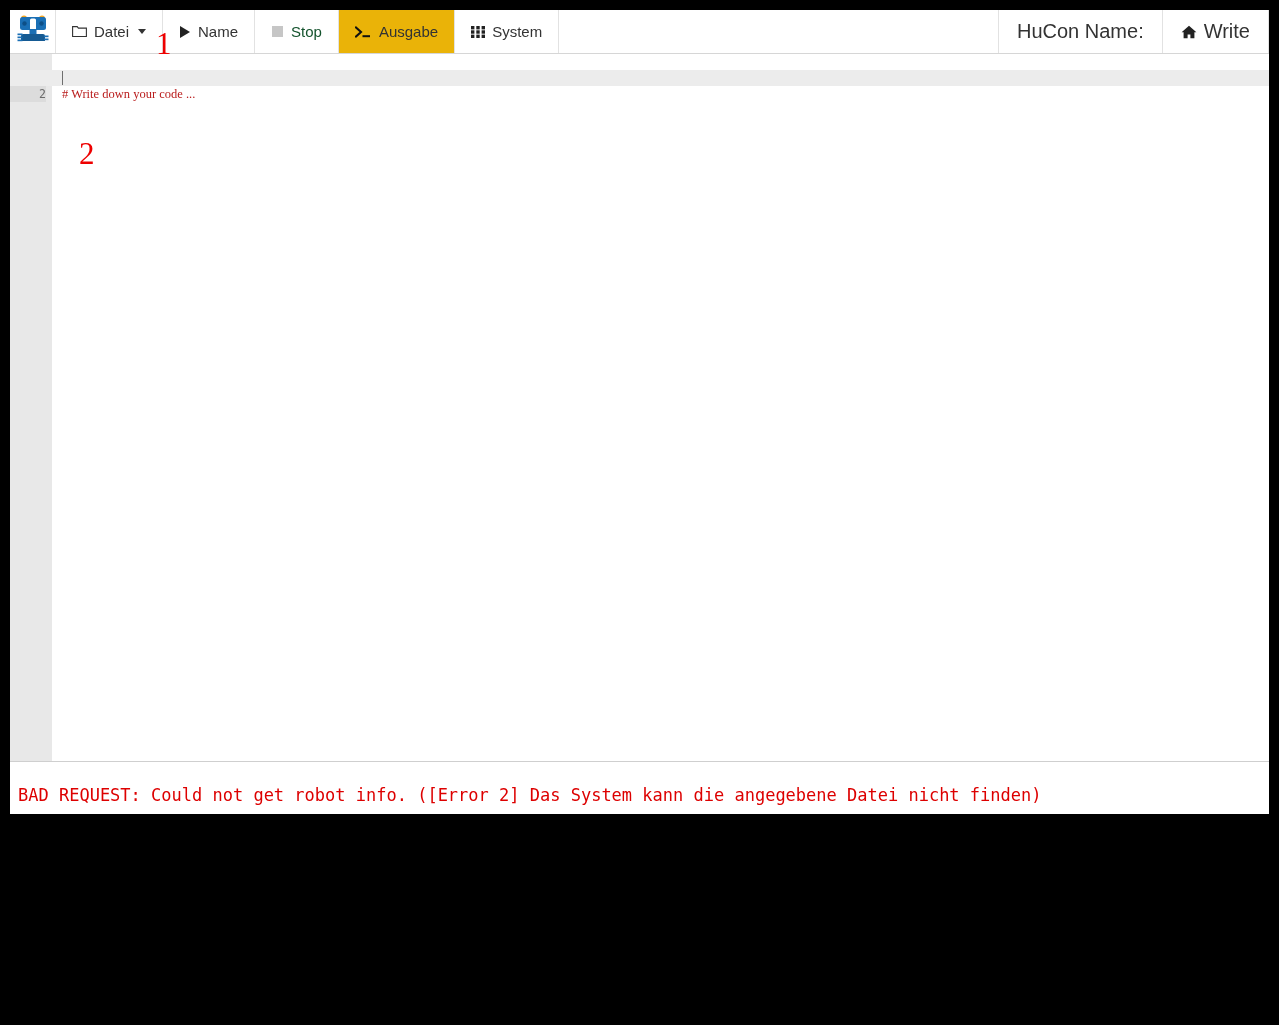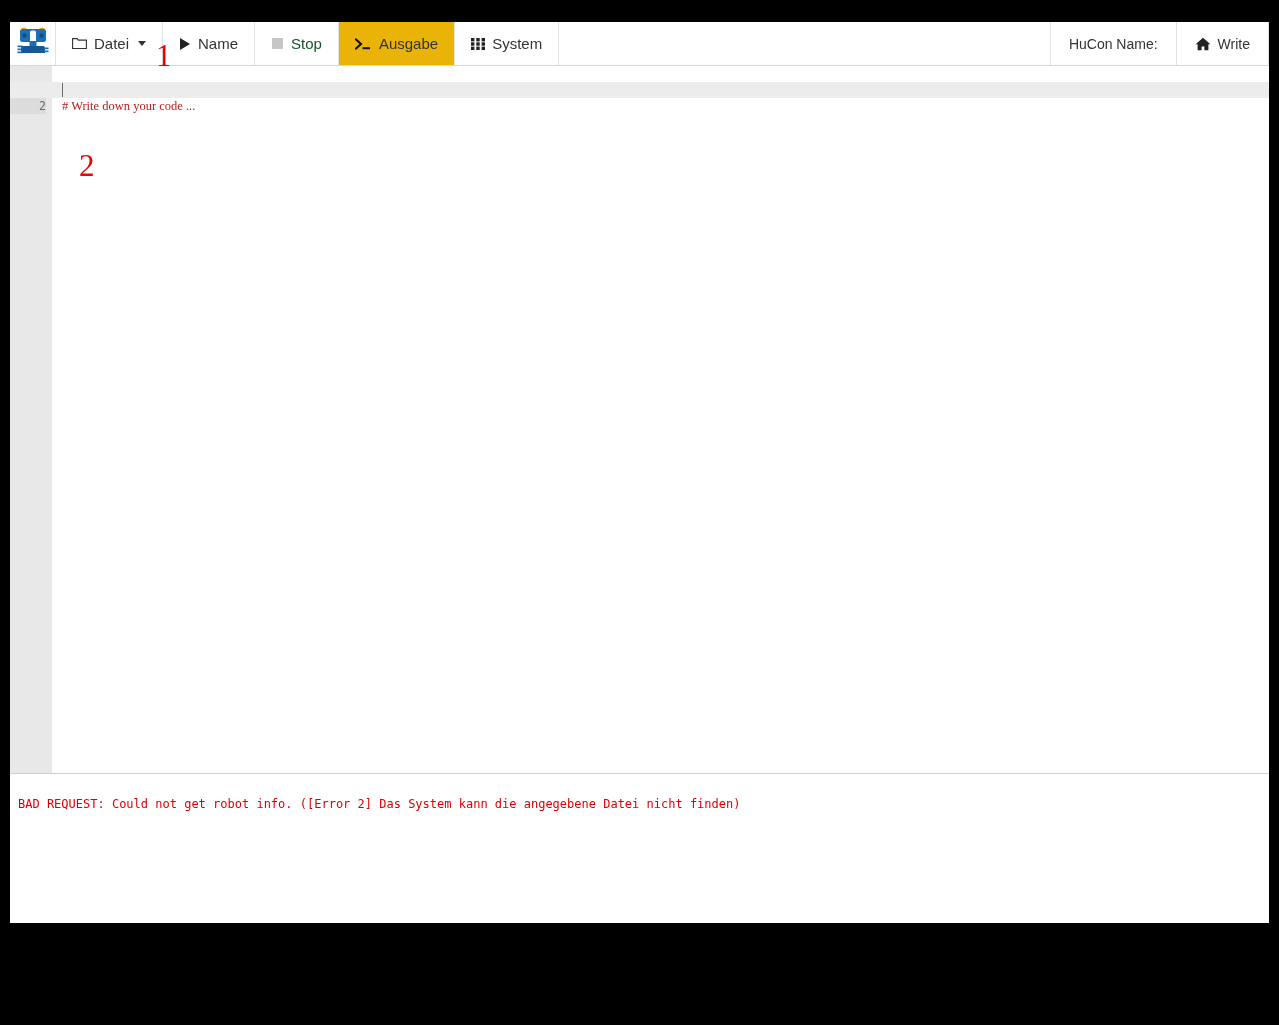--- a/index.html
+++ b/index.html
@@ -9,23 +9,23 @@
     height: 1025px;
     background: #000000;
     font-family: "Liberation Sans", sans-serif;
     overflow: hidden;
   }
 
   
   #app-frame {
     position: absolute;
     left: 10px;
-    top: 22px;
+    top: 10px;
     width: 1259px;
-    height: 901px;
+    height: 804px;
     background: #ffffff;
     overflow: hidden;
   }
 
   
   #toolbar {
     position: relative;
     height: 44px;
     background: #ffffff;
     border-bottom: 1px solid #d6d6d6;
@@ -63,21 +63,21 @@
     flex: 1 1 auto;
     border-right: 1px solid #e2e2e2;
     background: #ffffff;
   }
 
   .tb-right {
     display: flex;
     align-items: center;
     justify-content: center;
     padding: 12px 18px;
-    font-size: 14px;
+    font-size: 20px;
     color: #333333;
     border-right: 1px solid #e2e2e2;
     white-space: nowrap;
     flex: 0 0 auto;
     background: #ffffff;
   }
 
   .ic { display: inline-flex; align-items: center; margin-right: 7px; }
   .ic svg { display: block; }
 
@@ -178,21 +178,21 @@
     font-weight: bold;
     font-size: 17px;
     color: #111111;
     display: flex;
     align-items: flex-start;
     line-height: 1.05;
   }
   #log-body {
     margin-top: 16px;
     font-family: "DejaVu Sans Mono", monospace;
-    font-size: 12px;
+    font-size: 17px;
     color: #dd0000;
     white-space: pre-wrap;
     line-height: 1.4;
   }
 </style>
 </head>
 <body>
 
 <div id="app-frame">
 

